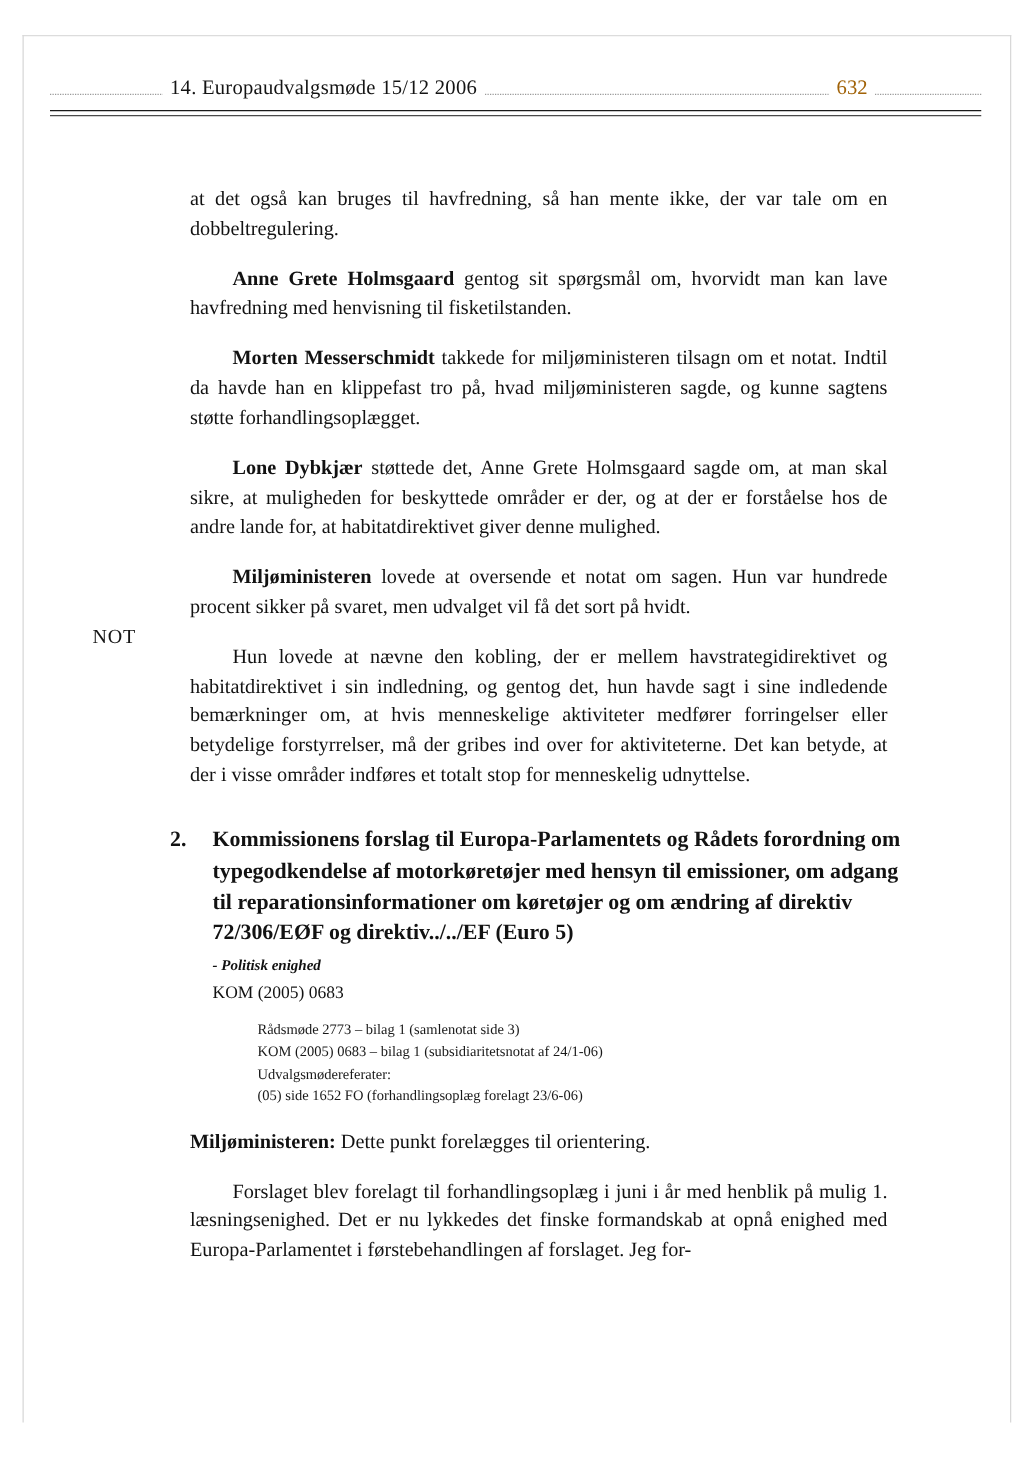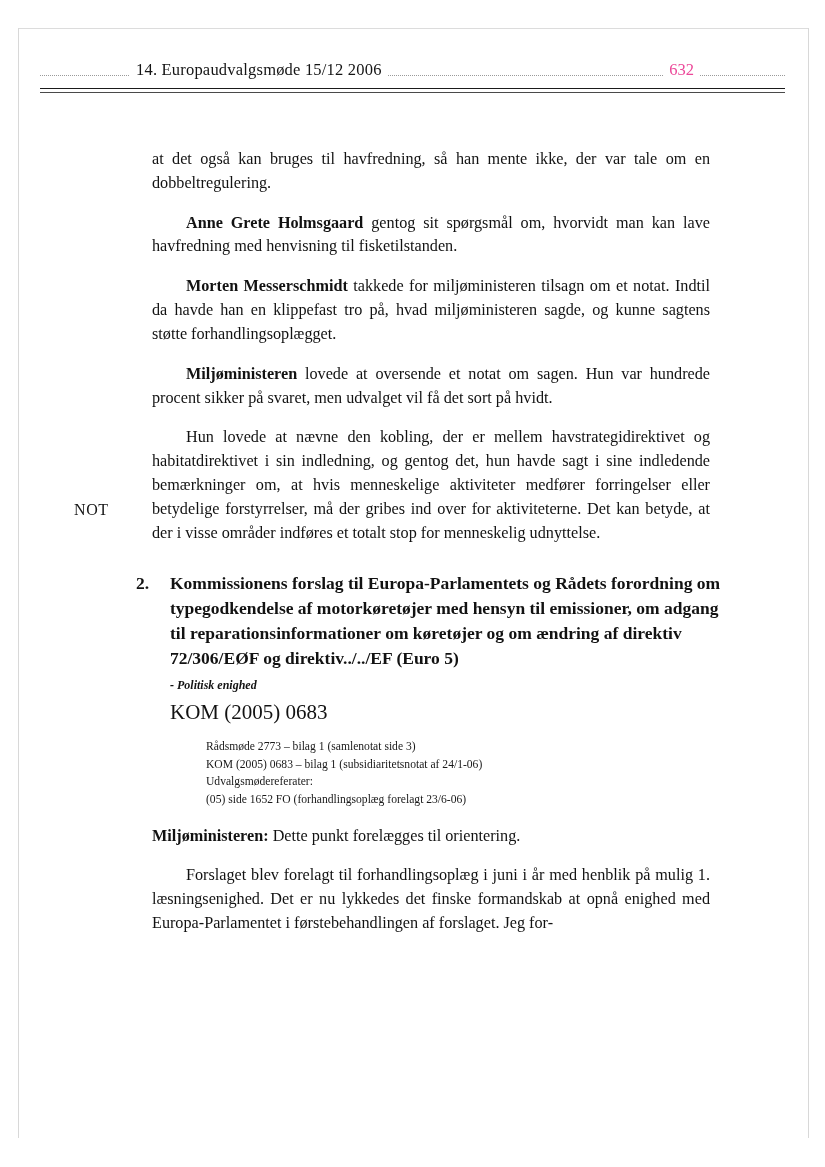--- a/index.html
+++ b/index.html
@@ -80,21 +80,21 @@
     letter-spacing: 0.2px;
     color: #141414;
     background: #ffffff;
     padding: 0 6px;
   }
   .header-page {
     position: absolute;
     right: 85px;
     top: 2px;
     font-size: 16.5px;
-    color: #ec4899;
+    color: #a16207;
     background: #ffffff;
     padding: 0 6px;
   }
 
   
   .content {
     position: absolute;
     left: 136px;
     top: 132px;
     width: 590px;
@@ -146,21 +146,21 @@
     line-height: 1.42;
     text-align: left;
   }
   .item-sub {
     font-weight: bold;
     font-style: italic;
     font-size: 12px;
     margin-top: 6px;
   }
   .item-kom {
-    font-size: 21px;
+    font-size: 14px;
     margin-top: 3px;
   }
   .refs {
     margin-top: 10px;
     margin-left: 36px;
     font-size: 11.6px;
     line-height: 1.52;
     color: #181818;
   }
   .after-refs {
@@ -188,20 +188,21 @@
 
   <div class="content">
 
     <p>at det også kan bruges til havfredning, så han mente ikke, der var tale om en dobbeltregulering.</p>
 
     <p class="ind"><span class="b">Anne Grete Holmsgaard</span><span> gentog sit spørgsmål om, hvorvidt man kan lave havfredning med henvisning til fisketilstanden.</span></p>
 
 
     <p class="ind"><span class="b">Morten Messerschmidt</span><span> takkede for miljøministeren tilsagn om et notat. Indtil da havde han en klippefast tro på, hvad miljøministeren sagde, og kunne sagtens støtte forhandlingsoplægget.</span></p>
 
+    <p class="ind"><span class="b">Lone Dybkjær</span><span> støttede det, Anne Grete Holmsgaard sagde om, at man skal sikre, at muligheden for beskyttede områder er der, og at der er forståelse hos de andre lande for, at habitatdirektivet giver denne mulighed.</span></p>
 
 
     <p class="ind"><span class="b">Miljøministeren</span><span> lovede at oversende et notat om sagen. Hun var hundrede procent sikker på svaret, men udvalget vil få det sort på hvidt.</span></p>
 
     <p class="ind">Hun lovede at nævne den kobling, der er mellem havstrategidirektivet og habitatdirektivet i sin indledning, og gentog det, hun havde sagt i sine indledende bemærkninger om, at hvis menneskelige aktiviteter medfører forringelser eller betydelige forstyrrelser, må der gribes ind over for aktiviteterne. Det kan betyde, at der i visse områder indføres et totalt stop for menneskelig udnyttelse.</p>
 
     <div class="item-block">
       <div class="item-num">2.</div>
       <div class="item-body">
         <div class="item-title">Kommissionens forslag til Europa-Parlamentets og Rådets forordning om typegodkendelse af motorkøretøjer med hensyn til emissioner, om adgang til reparationsinformationer om køretøjer og om ændring af direktiv 72/306/EØF og direktiv../../EF (Euro 5)</div>

